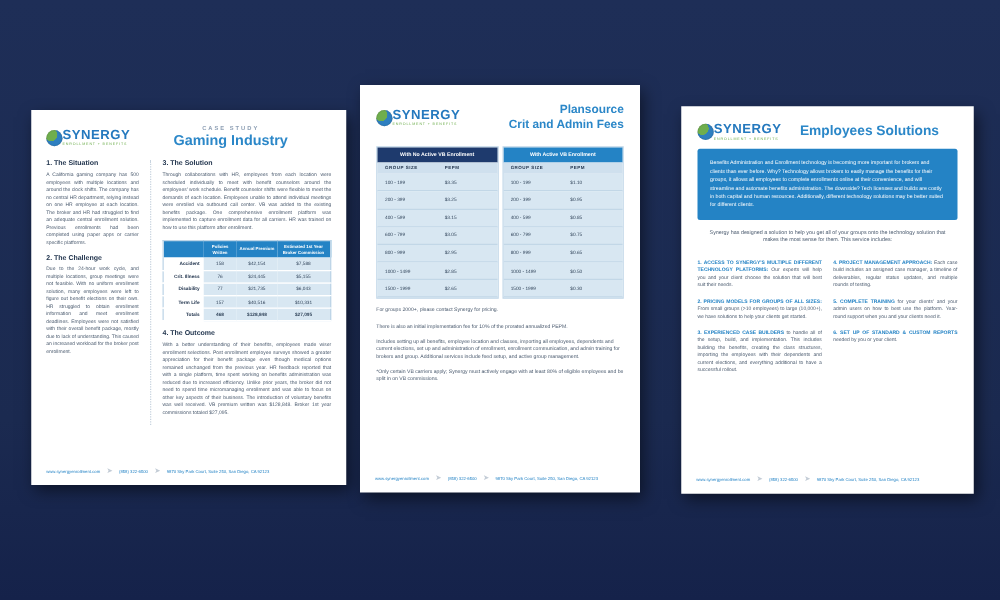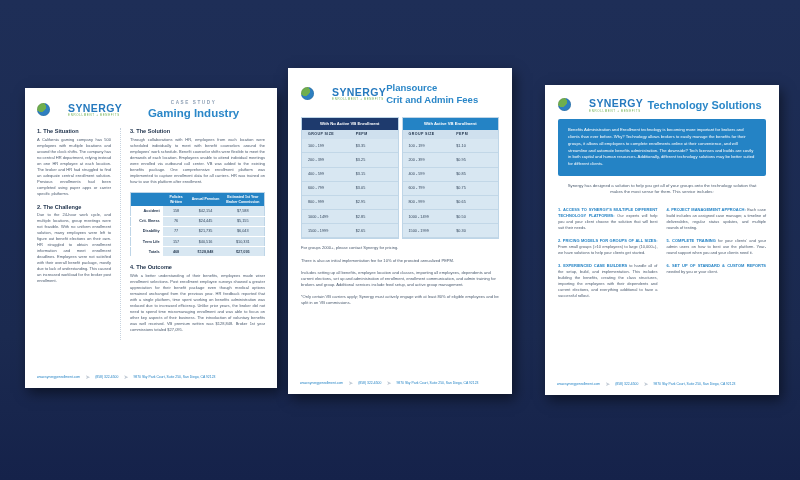--- a/index.html
+++ b/index.html
@@ -11,21 +11,21 @@
   .page{
     position:absolute;background:#ffffff;
     box-shadow:3px 5px 12px rgba(0,0,0,.5);
     box-sizing:border-box;
   }
   #page1{left:25px;top:88px;width:252px;height:300px;padding:12px 12px 18px 12px;}
   #page2{left:288px;top:68px;width:224px;height:326px;padding:14px 13px 20px 13px;}
   #page3{left:545px;top:85px;width:234px;height:310px;padding:13px 13px 20px 13px;}
 
   
-  .logo{display:flex;align-items:flex-start;gap:18px;}
+  .logo{display:flex;align-items:flex-end;gap:0;}
   .logo-globe{width:13px;height:13px;border-radius:50%;flex:0 0 auto;
     background:radial-gradient(circle at 30% 30%, #6fae4e 0 38%, #2e7fc0 40% 100%);
     box-shadow:inset 0 0 1px rgba(0,0,0,.4);}
   .logo-text{display:flex;flex-direction:column;line-height:1;}
   .logo-name{color:#2579be;font-weight:bold;font-size:10.5px;letter-spacing:.4px;}
   .logo-tag{color:#6fae4e;font-size:2.9px;letter-spacing:.7px;margin-top:1px;}
 
   
   .page-header{display:flex;justify-content:space-between;align-items:center;margin-bottom:8px;}
   .header-right{text-align:center;flex:1;}
@@ -42,21 +42,21 @@
   table{border-collapse:collapse;width:100%;}
   .cs-table{margin:3px 0 7px 0;border:0.5px solid #bed5e7;}
   .cs-table th{background:#2483c5;color:#fff;font-size:3.5px;font-weight:bold;padding:2.5px 2px;text-align:center;line-height:1.25;}
   .cs-table th.empty{background:#2483c5;}
   .cs-table td{font-size:3.8px;color:#33465c;padding:2.6px 2px;text-align:center;background:#d8e7f2;border-bottom:0.5px solid #ffffff;}
   .cs-table td.rowlabel{background:#ffffff;font-weight:bold;color:#23364f;text-align:right;padding-right:3px;}
   .cs-table tr.totals td{font-weight:bold;}
 
   
   .fees-header{display:flex;justify-content:space-between;align-items:center;margin-bottom:11px;}
-  .fees-title{color:#2b87c8;font-weight:bold;font-size:9.5px;line-height:1.25;text-align:left;flex:1;}
+  .fees-title{color:#2b87c8;font-weight:bold;font-size:9.5px;line-height:1.25;text-align:right;flex:1;}
   .fee-tables{display:flex;gap:3px;}
   .fee-table{flex:1;border:0.5px solid #bed5e7;}
   .fee-table .band{color:#fff;font-size:4.2px;font-weight:bold;text-align:center;padding:3.4px 2px;}
   .band-navy{background:#1e3a6d;}
   .band-blue{background:#2483c5;}
   .fee-table .subhead{display:flex;background:#cfe0ee;}
   .fee-table .subhead span{font-size:3.6px;font-weight:bold;color:#23364f;letter-spacing:.4px;padding:2.8px 0 2.8px 6px;flex:1;}
   .fee-row{display:flex;background:#d8e7f2;border-bottom:0.5px solid #c2d7e7;}
   .fee-row span{font-size:3.8px;color:#33465c;padding:4.6px 0 4.6px 6px;flex:1;}
   .notes p{font-size:4.1px;color:#4a5a6e;line-height:1.5;margin:6px 0 0 0;}
@@ -270,21 +270,21 @@
 
 <div class="page" id="page3">
   <div class="tech-header">
     <div class="logo">
       <div class="logo-globe"></div>
       <div class="logo-text">
         <span class="logo-name">SYNERGY</span>
         <span class="logo-tag">ENROLLMENT + BENEFITS</span>
       </div>
     </div>
-    <div class="tech-title">Technology Solutions</div>
+    <div class="tech-title">Employees Solutions</div>
   </div>
 
   <div class="blue-box">Benefits Administration and Enrollment technology is becoming more important for brokers and clients than ever before. Why? Technology allows brokers to easily manage the benefits for their groups, it allows all employees to complete enrollments online at their convenience, and will streamline and automate benefits administration. The downside? Tech licenses and builds are costly in both capital and human resources. Additionally, different technology solutions may be better suited for different clients.</div>
   <p class="tech-intro">Synergy has designed a solution to help you get all of your groups onto the technology solution that makes the most sense for them. This service includes:</p>
 
   <div class="tech-cols">
     <div class="tech-col">
       <p class="tech-item"><span class="item-lead">1. ACCESS TO SYNERGY'S MULTIPLE DIFFERENT TECHNOLOGY PLATFORMS:</span> <span>Our experts will help you and your client choose the solution that will best suit their needs.</span></p>
       <p class="tech-item"><span class="item-lead">2. PRICING MODELS FOR GROUPS OF ALL SIZES:</span> <span>From small groups (&gt;10 employees) to large (10,000+), we have solutions to help your clients get started.</span></p>
       <p class="tech-item"><span class="item-lead">3. EXPERIENCED CASE BUILDERS</span> <span>to handle all of the setup, build, and implementation. This includes building the benefits, creating the class structures, importing the employees with their dependents and current elections, and everything additional to have a successful rollout.</span></p>

